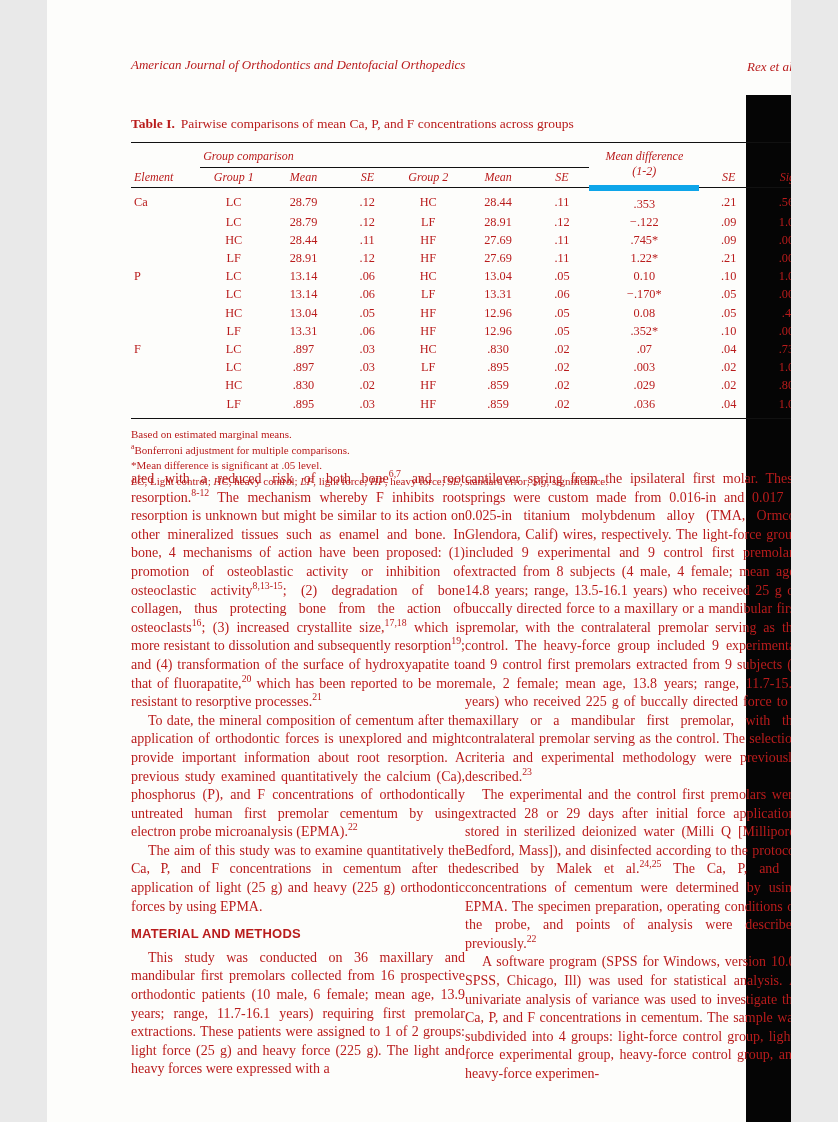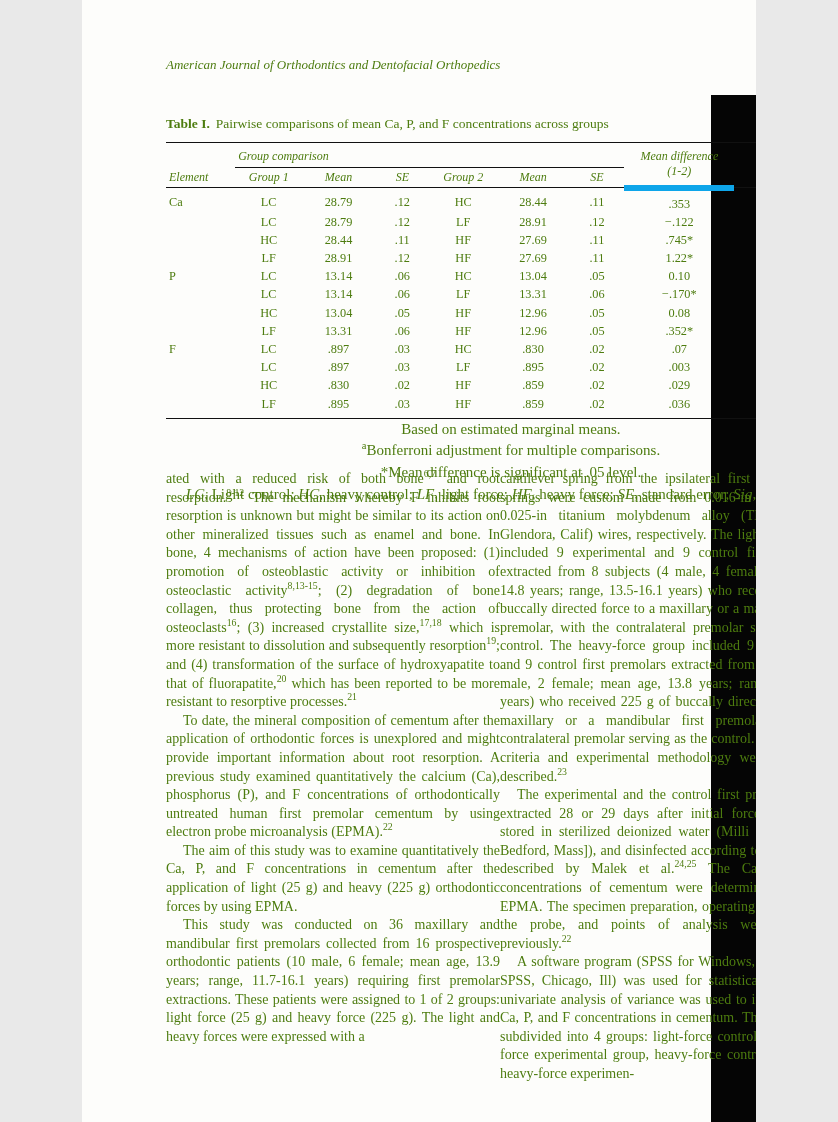--- a/index.html
+++ b/index.html
@@ -1,17 +1,17 @@
 <!DOCTYPE html>
 <html><head>
 <meta charset="utf-8">
 <style>
   html,body{margin:0;padding:0;}
   body{background:#e9e9e9;}
-  .page{position:relative;width:674px;height:1122px;background:#fdfdfb;font-family:"Liberation Serif",serif;color:#4d7c0f;overflow:hidden;margin:0 auto;}
+  .page{position:relative;width:744px;height:1122px;background:#fdfdfb;font-family:"Liberation Serif",serif;color:#b91c1c;overflow:hidden;margin:0 auto;}
   .scan-bar{position:absolute;top:95px;right:0;width:45px;height:1027px;background:#050505;}
 
   
   .running-head{position:absolute;top:57px;left:84px;width:692px;display:flex;justify-content:space-between;align-items:flex-start;font-size:13px;font-style:italic;line-height:1.3;}
   .rh-right{white-space:nowrap;}
   .rh-page{font-style:normal;font-weight:bold;font-size:15px;margin-left:8px;}
 
   
   .table-block{position:absolute;top:116px;left:84px;width:690px;}
   .tbl-caption{font-size:13.5px;margin-bottom:10px;}
@@ -29,21 +29,21 @@
   .c5{text-align:center;width:68px;}
   .c6{text-align:center;width:50px;}
   .c7{text-align:center;width:106px;}
   .c8{text-align:center;width:54px;}
   .c9{text-align:center;width:58px;}
   tbody td{padding:1.6px 3px;}
   tbody tr:first-child td{padding-top:6px;}
   tbody tr:last-child td{padding-bottom:6px;}
 
   
-  .footnotes{font-size:15px;line-height:1.45;text-align:center;}
+  .footnotes{margin-top:8px;font-size:11px;line-height:1.45;}
   .footnote{margin:0;}
 
   
   .body-text{position:absolute;top:470px;left:84px;width:690px;display:flex;}
   .colx{width:334px;font-size:14px;line-height:18.6px;text-align:justify;}
   .colx p{margin:0;}
   .colx p.indent{text-indent:17px;}
   h2.section{font-family:"Liberation Sans",sans-serif;font-size:13px;font-weight:bold;margin:9px 0 5px;letter-spacing:.2px;text-align:left;}
   sup{line-height:0;font-size:.7em;}
 </style>
@@ -243,20 +243,21 @@
         <div class="footnote">*Mean difference is significant at .05 level.</div>
         <div class="footnote"><i>LC</i>, Light control; <i>HC</i>, heavy control; <i>LF</i>, light force; <i>HF</i>, heavy force; <i>SE</i>, standard error; <i>Sig</i>, significance.</div>
       </div>
   </div>
 
   <div class="body-text">
     <div class="colx">
         <p>ated with a reduced risk of both bone<sup>6,7</sup> and root resorption.<sup>8-12</sup> The mechanism whereby F inhibits root resorption is unknown but might be similar to its action on other mineralized tissues such as enamel and bone. In bone, 4 mechanisms of action have been proposed: (1) promotion of osteoblastic activity or inhibition of osteoclastic activity<sup>8,13-15</sup>; (2) degradation of bone collagen, thus protecting bone from the action of osteoclasts<sup>16</sup>; (3) increased crystallite size,<sup>17,18</sup> which is more resistant to dissolution and subsequently resorption<sup>19</sup>; and (4) transformation of the surface of hydroxyapatite to that of fluorapatite,<sup>20</sup> which has been reported to be more resistant to resorptive processes.<sup>21</sup></p>
         <p class="indent">To date, the mineral composition of cementum after the application of orthodontic forces is unexplored and might provide important information about root resorption. A previous study examined quantitatively the calcium (Ca), phosphorus (P), and F concentrations of orthodontically untreated human first premolar cementum by using electron probe microanalysis (EPMA).<sup>22</sup></p>
         <p class="indent">The aim of this study was to examine quantitatively the Ca, P, and F concentrations in cementum after the application of light (25 g) and heavy (225 g) orthodontic forces by using EPMA.</p>
+        <h2 class="section">MATERIAL AND METHODS</h2>
         <p class="indent">This study was conducted on 36 maxillary and mandibular first premolars collected from 16 prospective orthodontic patients (10 male, 6 female; mean age, 13.9 years; range, 11.7-16.1 years) requiring first premolar extractions. These patients were assigned to 1 of 2 groups: light force (25 g) and heavy force (225 g). The light and heavy forces were expressed with a</p>
       </div>
     <div class="colx">
         <p>cantilever spring from the ipsilateral first molar. These springs were custom made from 0.016-in and 0.017 × 0.025-in titanium molybdenum alloy (TMA, Ormco, Glendora, Calif) wires, respectively. The light-force group included 9 experimental and 9 control first premolars extracted from 8 subjects (4 male, 4 female; mean age, 14.8 years; range, 13.5-16.1 years) who received 25 g of buccally directed force to a maxillary or a mandibular first premolar, with the contralateral premolar serving as the control. The heavy-force group included 9 experimental and 9 control first premolars extracted from 9 subjects (7 male, 2 female; mean age, 13.8 years; range, 11.7-15.8 years) who received 225 g of buccally directed force to a maxillary or a mandibular first premolar, with the contralateral premolar serving as the control. The selection criteria and experimental methodology were previously described.<sup>23</sup></p>
         <p class="indent">The experimental and the control first premolars were extracted 28 or 29 days after initial force application, stored in sterilized deionized water (Milli Q [Millipore, Bedford, Mass]), and disinfected according to the protocol described by Malek et al.<sup>24,25</sup> The Ca, P, and F concentrations of cementum were determined by using EPMA. The specimen preparation, operating conditions of the probe, and points of analysis were described previously.<sup>22</sup></p>
         <p class="indent">A software program (SPSS for Windows, version 10.0, SPSS, Chicago, Ill) was used for statistical analysis. A univariate analysis of variance was used to investigate the Ca, P, and F concentrations in cementum. The sample was subdivided into 4 groups: light-force control group, light-force experimental group, heavy-force control group, and heavy-force experimen-</p>
       </div>
   </div>
 </div>
 

